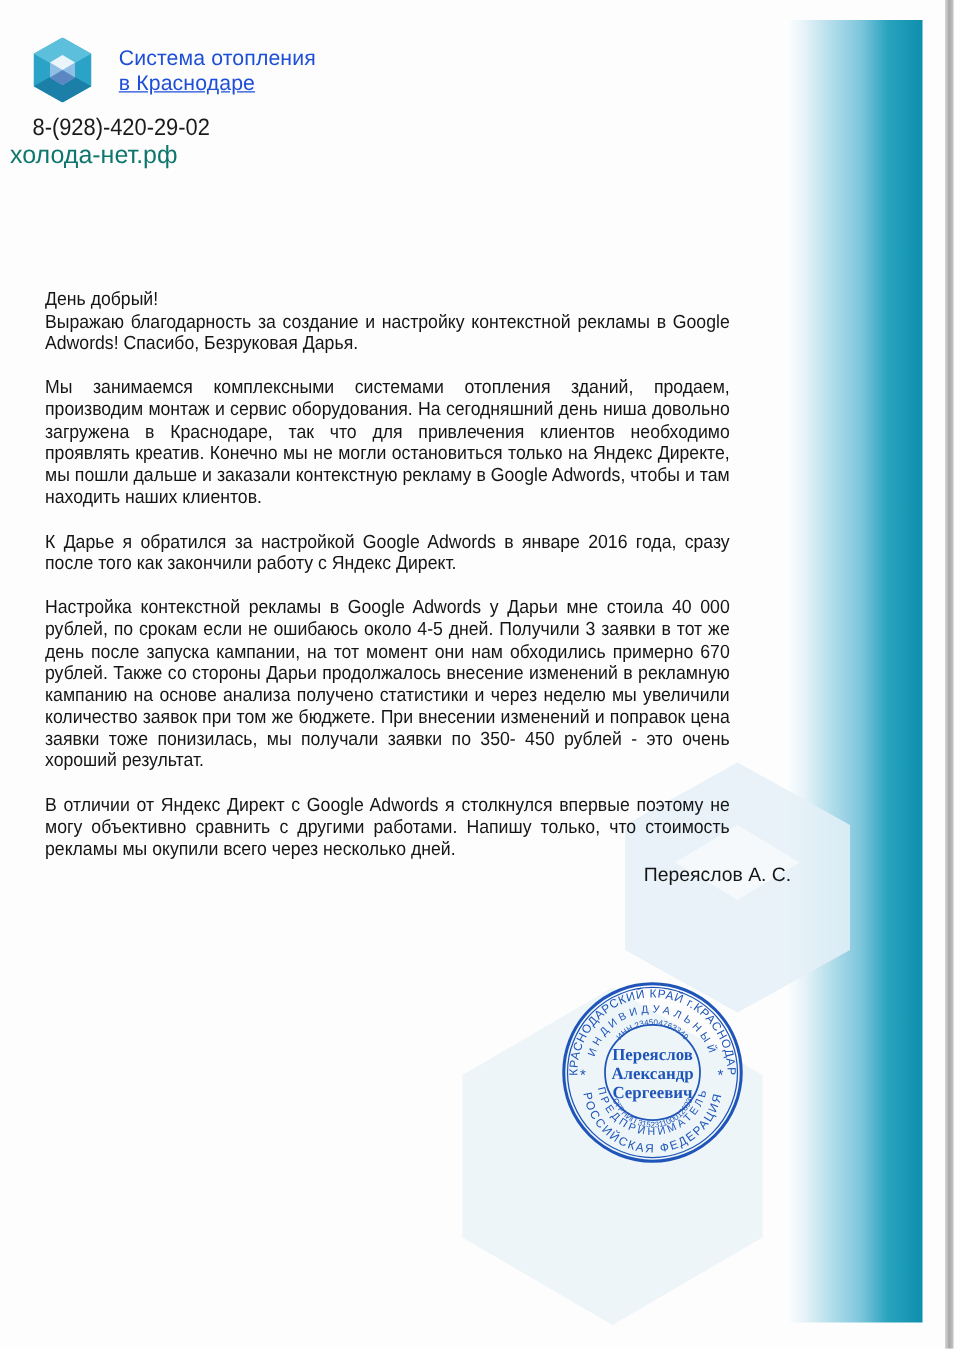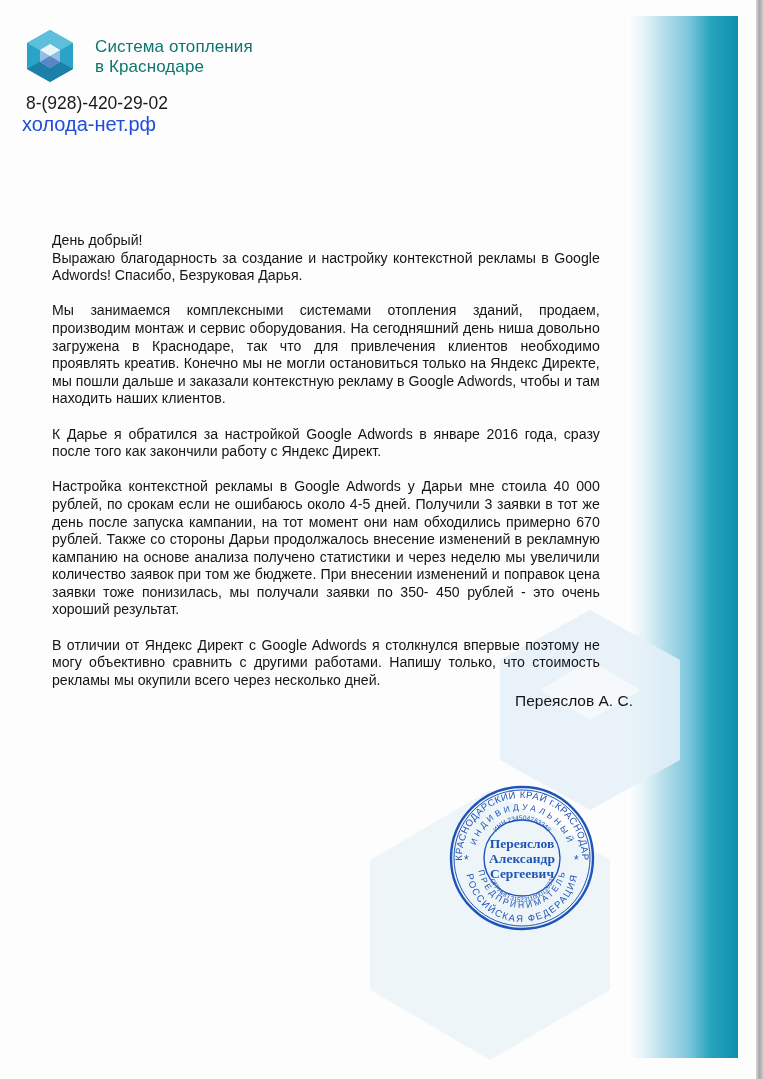--- a/index.html
+++ b/index.html
@@ -13,28 +13,28 @@
     position: absolute; left: 628px; top: 16px; width: 110px; height: 1042px;
     background: linear-gradient(to right, #ffffff 0%, #e6f3f8 14%, #b7dfec 32%, #7ec6dc 55%, #28a3bd 75%, #0e8fae 100%);
   }
   .scan-edge {
     position: absolute; left: 756px; top: 0; width: 7px; height: 1079px;
     background: linear-gradient(to right, #d6d6d6, #a8a8a8, #c9c9c9);
   }
   .watermark { position: absolute; left: 0; top: 0; width: 763px; height: 1079px; pointer-events: none; }
 
   .logo { position: absolute; left: 26px; top: 30px; width: 48px; height: 52px; }
-  .brand-line { position: absolute; left: 95px; font-size: 17px; color: #0f766e; letter-spacing: 0.1px; }
+  .brand-line { position: absolute; left: 95px; font-size: 17px; color: #1d4ed8; letter-spacing: 0.1px; }
   .brand-1 { top: 37px; }
-  .brand-2 { top: 57px; }
+  .brand-2 { top: 57px; text-decoration: underline; }
   .phone { position: absolute; left: 26px; top: 92px; font-size: 19px; color: #1a1a1a; transform: scaleX(0.92); transform-origin: left top; }
-  .site  { position: absolute; left: 22px; top: 113px; font-size: 20px; color: #1d4ed8; }
+  .site  { position: absolute; left: 8px; top: 113px; font-size: 20px; color: #0f766e; }
 
   .letter {
-    position: absolute; left: 52px; top: 231px; width: 548px;
+    position: absolute; left: 36px; top: 231px; width: 548px;
     font-size: 15.2px; line-height: 17.6px; color: #151515;
   }
   .letter p { margin: 0 0 17.6px 0; text-align: justify; transform: scaleX(0.93); transform-origin: left top; width: 589px; }
   .letter p.greet { margin: 0; text-align: left; }
   .signature {
     position: absolute; left: 515px; top: 692px; font-size: 15.5px; color: #151515;
   }
   .stamp { position: absolute; left: 448px; top: 784px; width: 148px; height: 148px; }
 </style>
 </head>

